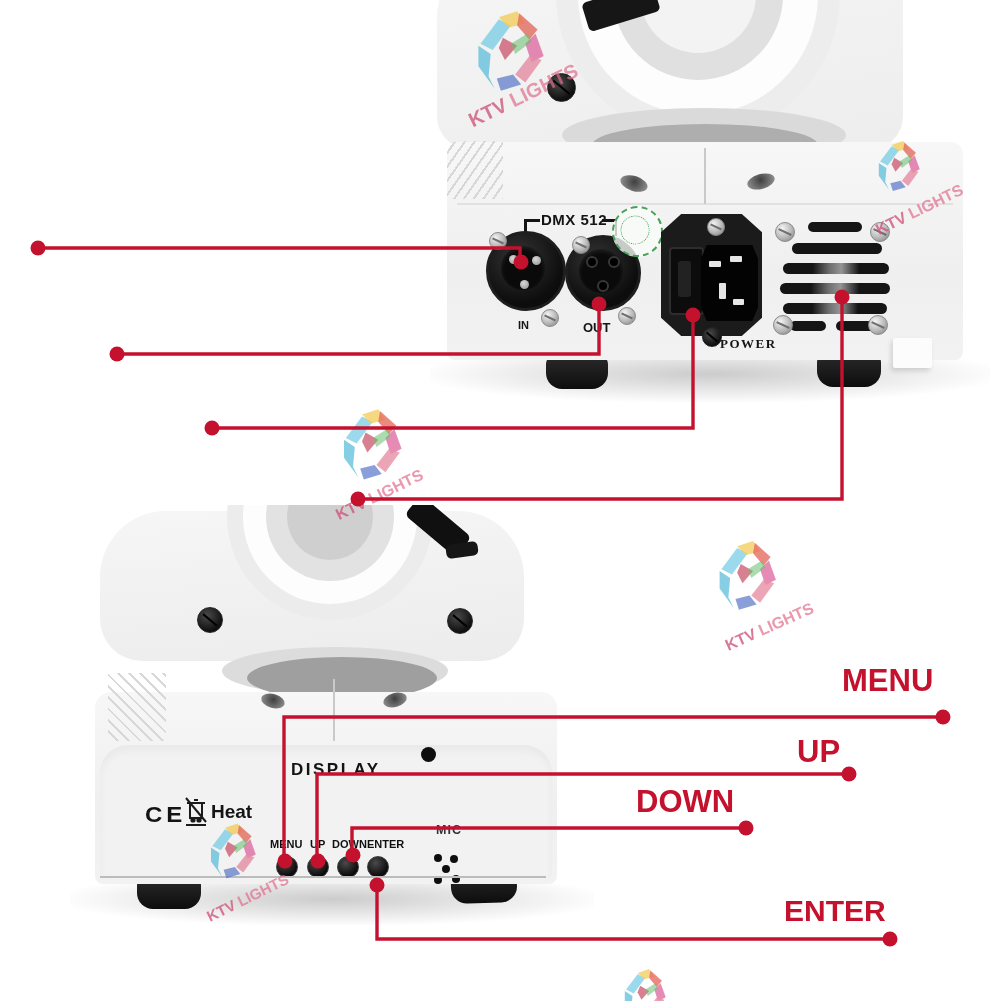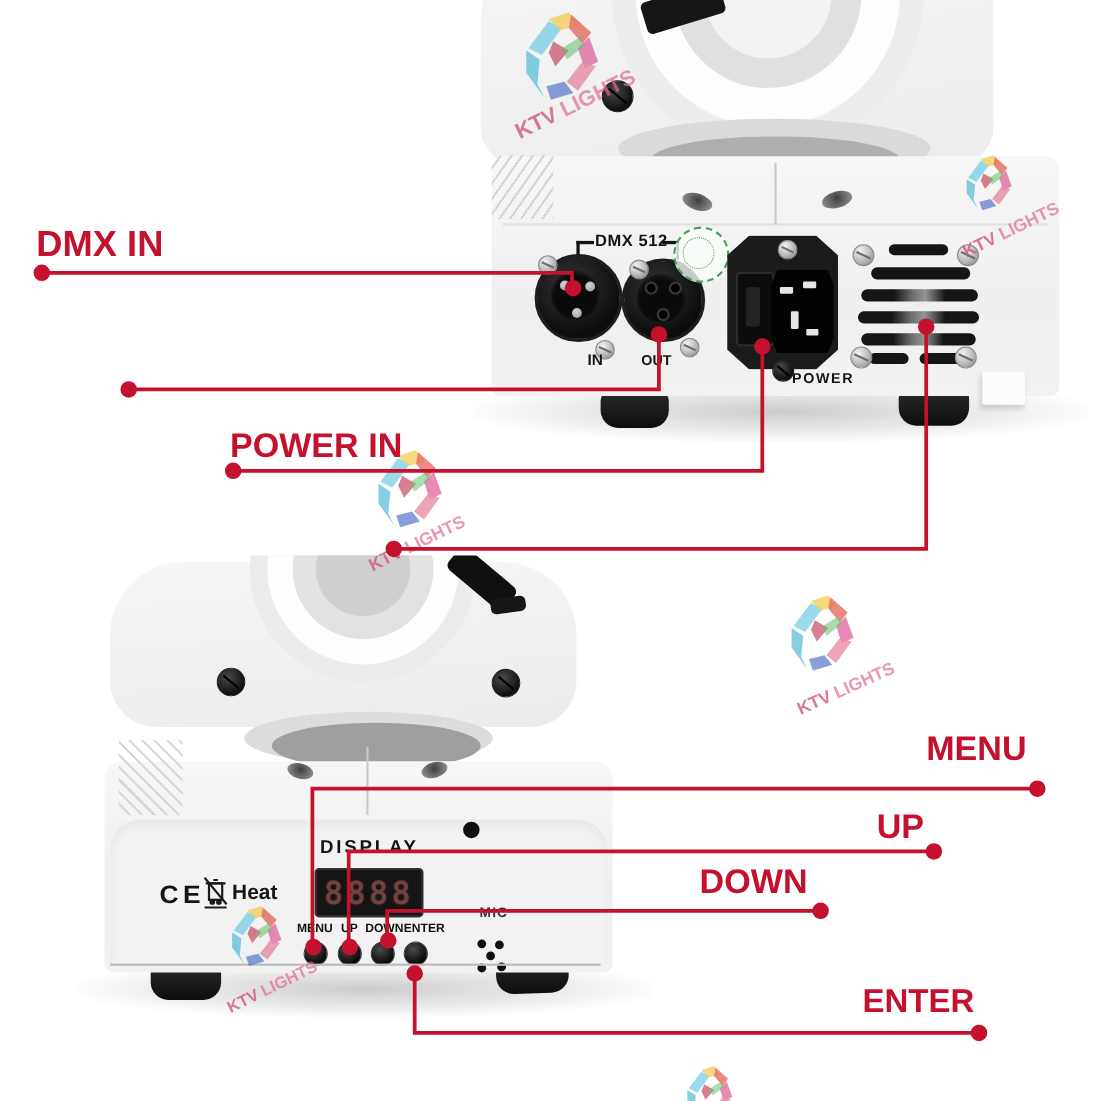--- a/index.html
+++ b/index.html
@@ -119,21 +119,21 @@
     <div class="abs" style="left:614.5px;top:219px;width:2.5px;height:17px;background:#141414;"></div>
 
     <div class="xlr" style="left:486px;top:231px;width:74px;height:74px;">
       <div class="xlr-inner" style="left:12px;top:12px;width:44px;height:44px;"></div>
       <div class="pin" style="left:20px;top:21px;width:9px;height:9px;"></div>
       <div class="pin" style="left:43px;top:22px;width:9px;height:9px;"></div>
       <div class="pin" style="left:31px;top:46px;width:9px;height:9px;"></div>
     </div>
     <div class="abs screw-silver" style="left:489px;top:232px;width:16px;height:16px;"></div>
     <div class="abs screw-silver" style="left:541px;top:309px;width:16px;height:16px;"></div>
-    <div class="panel-txt" style="left:534px;top:319px;font-size:14px;">IN</div>
+    <div class="panel-txt" style="left:518px;top:319px;font-size:11px;">IN</div>
 
     <div class="xlr" style="left:565px;top:235px;width:70px;height:70px;">
       <div class="xlr-inner" style="left:11px;top:11px;width:44px;height:44px;"></div>
       <div class="hole" style="left:18px;top:18px;width:8px;height:8px;"></div>
       <div class="hole" style="left:40px;top:18px;width:8px;height:8px;"></div>
       <div class="hole" style="left:29px;top:42px;width:8px;height:8px;"></div>
     </div>
     <div class="abs screw-silver" style="left:572px;top:236px;width:16px;height:16px;"></div>
     <div class="abs screw-silver" style="left:618px;top:307px;width:16px;height:16px;"></div>
     <div class="panel-txt" style="left:583px;top:320px;font-size:13px;">OUT</div>
@@ -143,21 +143,21 @@
     <div class="abs socket"></div>
     <div class="abs fuse"></div>
     <div class="abs fuse-slot"></div>
     <div class="abs inlet"></div>
     <div class="prong abs" style="left:709px;top:261px;width:12px;height:6px;"></div>
     <div class="prong abs" style="left:730px;top:256px;width:12px;height:6px;"></div>
     <div class="prong abs" style="left:719px;top:283px;width:7px;height:16px;"></div>
     <div class="prong abs" style="left:733px;top:299px;width:11px;height:6px;"></div>
     <div class="abs screw-silver" style="left:707px;top:218px;width:16px;height:16px;"></div>
     <div class="abs screw-black" style="left:702px;top:327px;width:18px;height:18px;"></div>
-    <div class="panel-txt" style="left:720px;top:336px;font-size:13px;letter-spacing:1.5px;">POWER</div>
+    <div class="panel-txt" style="left:720px;top:336px;font-size:13px;letter-spacing:1.5px;font-family:Liberation Serif, serif;">POWER</div>
 
     <div class="vent-slot" style="left:808px;top:222px;width:54px;height:10px;"></div>
     <div class="vent-slot" style="left:792px;top:243px;width:90px;"></div>
     <div class="vent-slot vent-fan" style="left:783px;top:263px;width:106px;"></div>
     <div class="vent-slot vent-fan" style="left:780px;top:283px;width:110px;"></div>
     <div class="vent-slot vent-fan" style="left:783px;top:303px;width:104px;"></div>
     <div class="vent-slot" style="left:790px;top:321px;width:36px;height:10px;"></div>
     <div class="vent-slot" style="left:836px;top:321px;width:46px;height:10px;"></div>
     <div class="abs screw-silver" style="left:775px;top:222px;width:18px;height:18px;"></div>
     <div class="abs screw-silver" style="left:870px;top:222px;width:18px;height:18px;"></div>
@@ -198,23 +198,20 @@
         <line x1="10" y1="4" x2="14" y2="4"></line>
         <circle cx="9" cy="24" r="1.6" fill="#1a1a1a"></circle>
         <circle cx="15" cy="24" r="1.6" fill="#1a1a1a"></circle>
         <line x1="2" y1="2" x2="22" y2="26"></line>
         <line x1="2" y1="29" x2="22" y2="29"></line>
       </g>
     </svg>
     <div class="panel-txt" style="left:211px;top:296px;font-size:19px;">Heat</div>
 
     <div class="panel-txt" style="left:291px;top:255px;font-size:17px;letter-spacing:2.5px;">DISPLAY</div>
-    <div class="abs led">
-      <span class="led-digits">8888</span>
-    </div>
 
     <span class="btn-label" style="left:270px;top:333px;">MENU</span>
     <span class="btn-label" style="left:310px;top:333px;">UP</span>
     <span class="btn-label" style="left:332px;top:333px;">DOWN</span>
     <span class="btn-label" style="left:367px;top:333px;">ENTER</span>
     <div class="btn" style="left:276px;top:351px;"></div>
     <div class="btn" style="left:307px;top:351px;"></div>
     <div class="btn" style="left:337px;top:351px;"></div>
     <div class="btn" style="left:367px;top:351px;"></div>
 
@@ -297,20 +294,18 @@
         <circle cx="285" cy="861" r="7.5"></circle>
       <circle cx="849" cy="774" r="7.5"></circle>
         <circle cx="318" cy="861" r="7.5"></circle>
       <circle cx="746" cy="828" r="7.5"></circle>
         <circle cx="353" cy="855" r="7.5"></circle>
       <circle cx="377" cy="885" r="7.5"></circle>
         <circle cx="890" cy="939" r="7.5"></circle>
     </g>
   </svg>
 
-  <div class="callout" style="left:33px;top:203px;font-size:33px;">DMX IN</div>
-  <div class="callout" style="left:209px;top:387px;font-size:31px;">POWER IN</div>
   <div class="callout" style="left:842px;top:663px;font-size:31px;">MENU</div>
   <div class="callout" style="left:797px;top:734px;font-size:31px;">UP</div>
   <div class="callout" style="left:636px;top:784px;font-size:31px;">DOWN</div>
   <div class="callout" style="left:784px;top:894px;font-size:30px;">ENTER</div>
 
 </div>
 
 </body></html>

